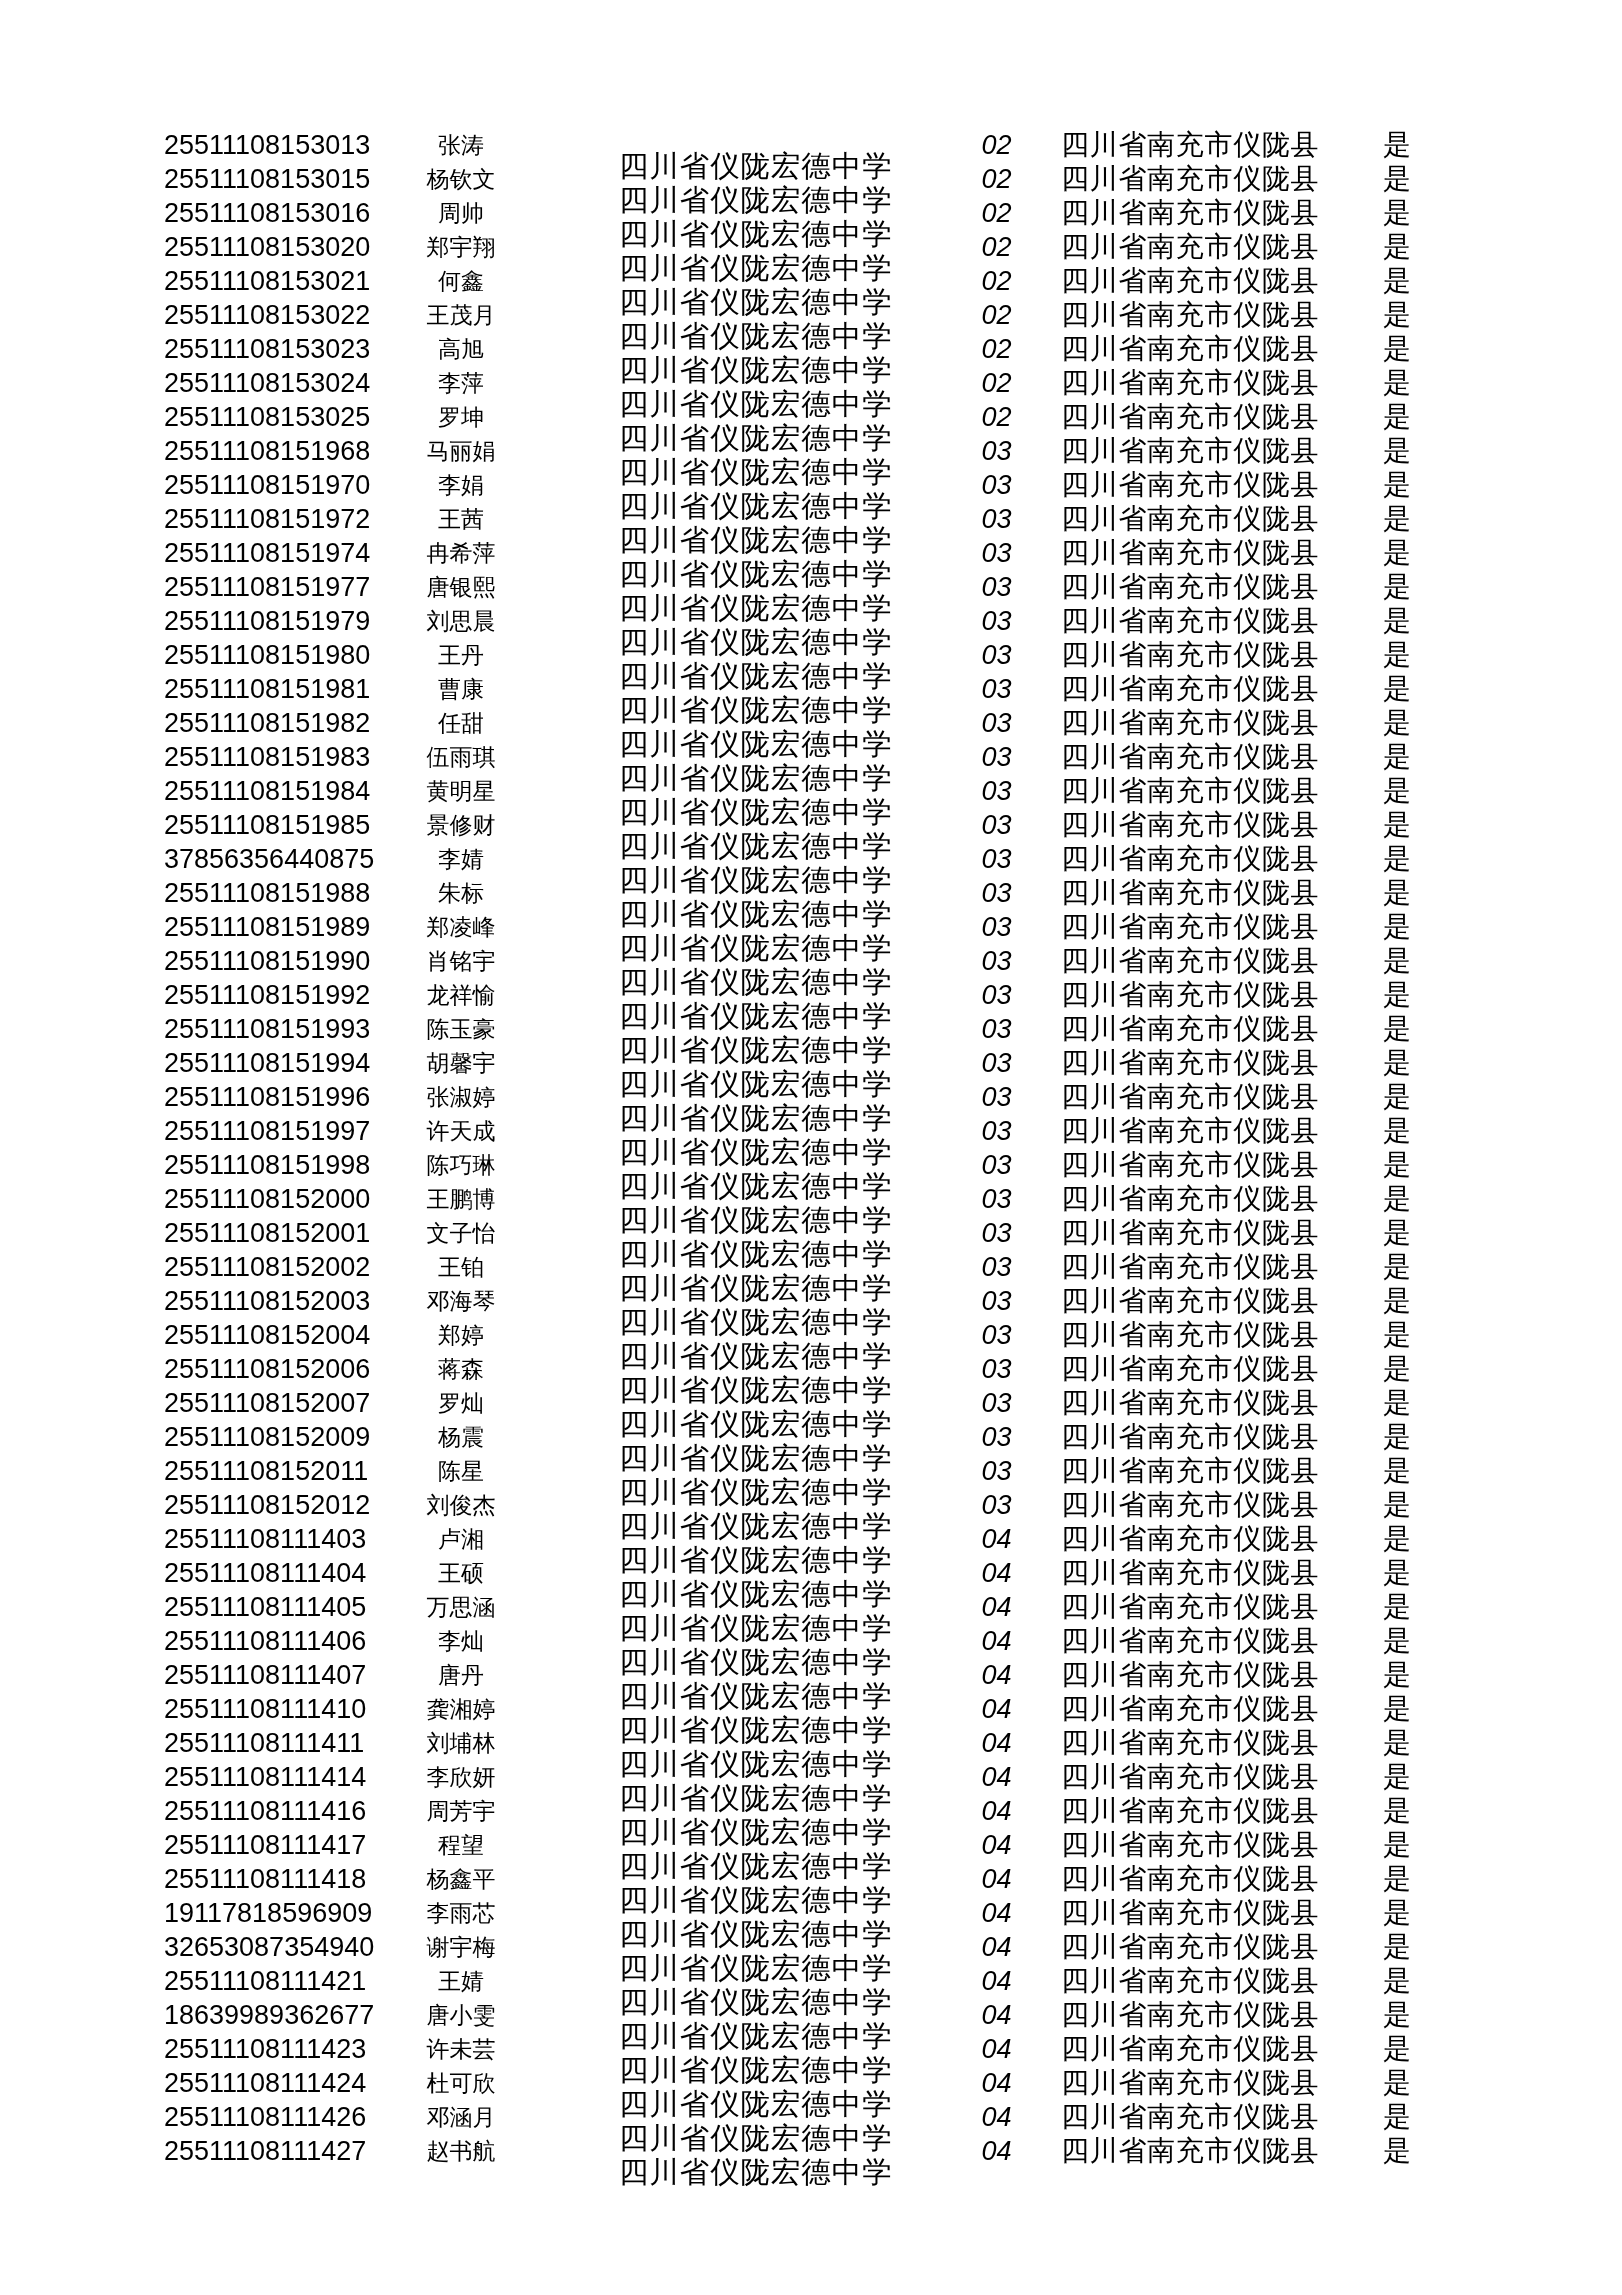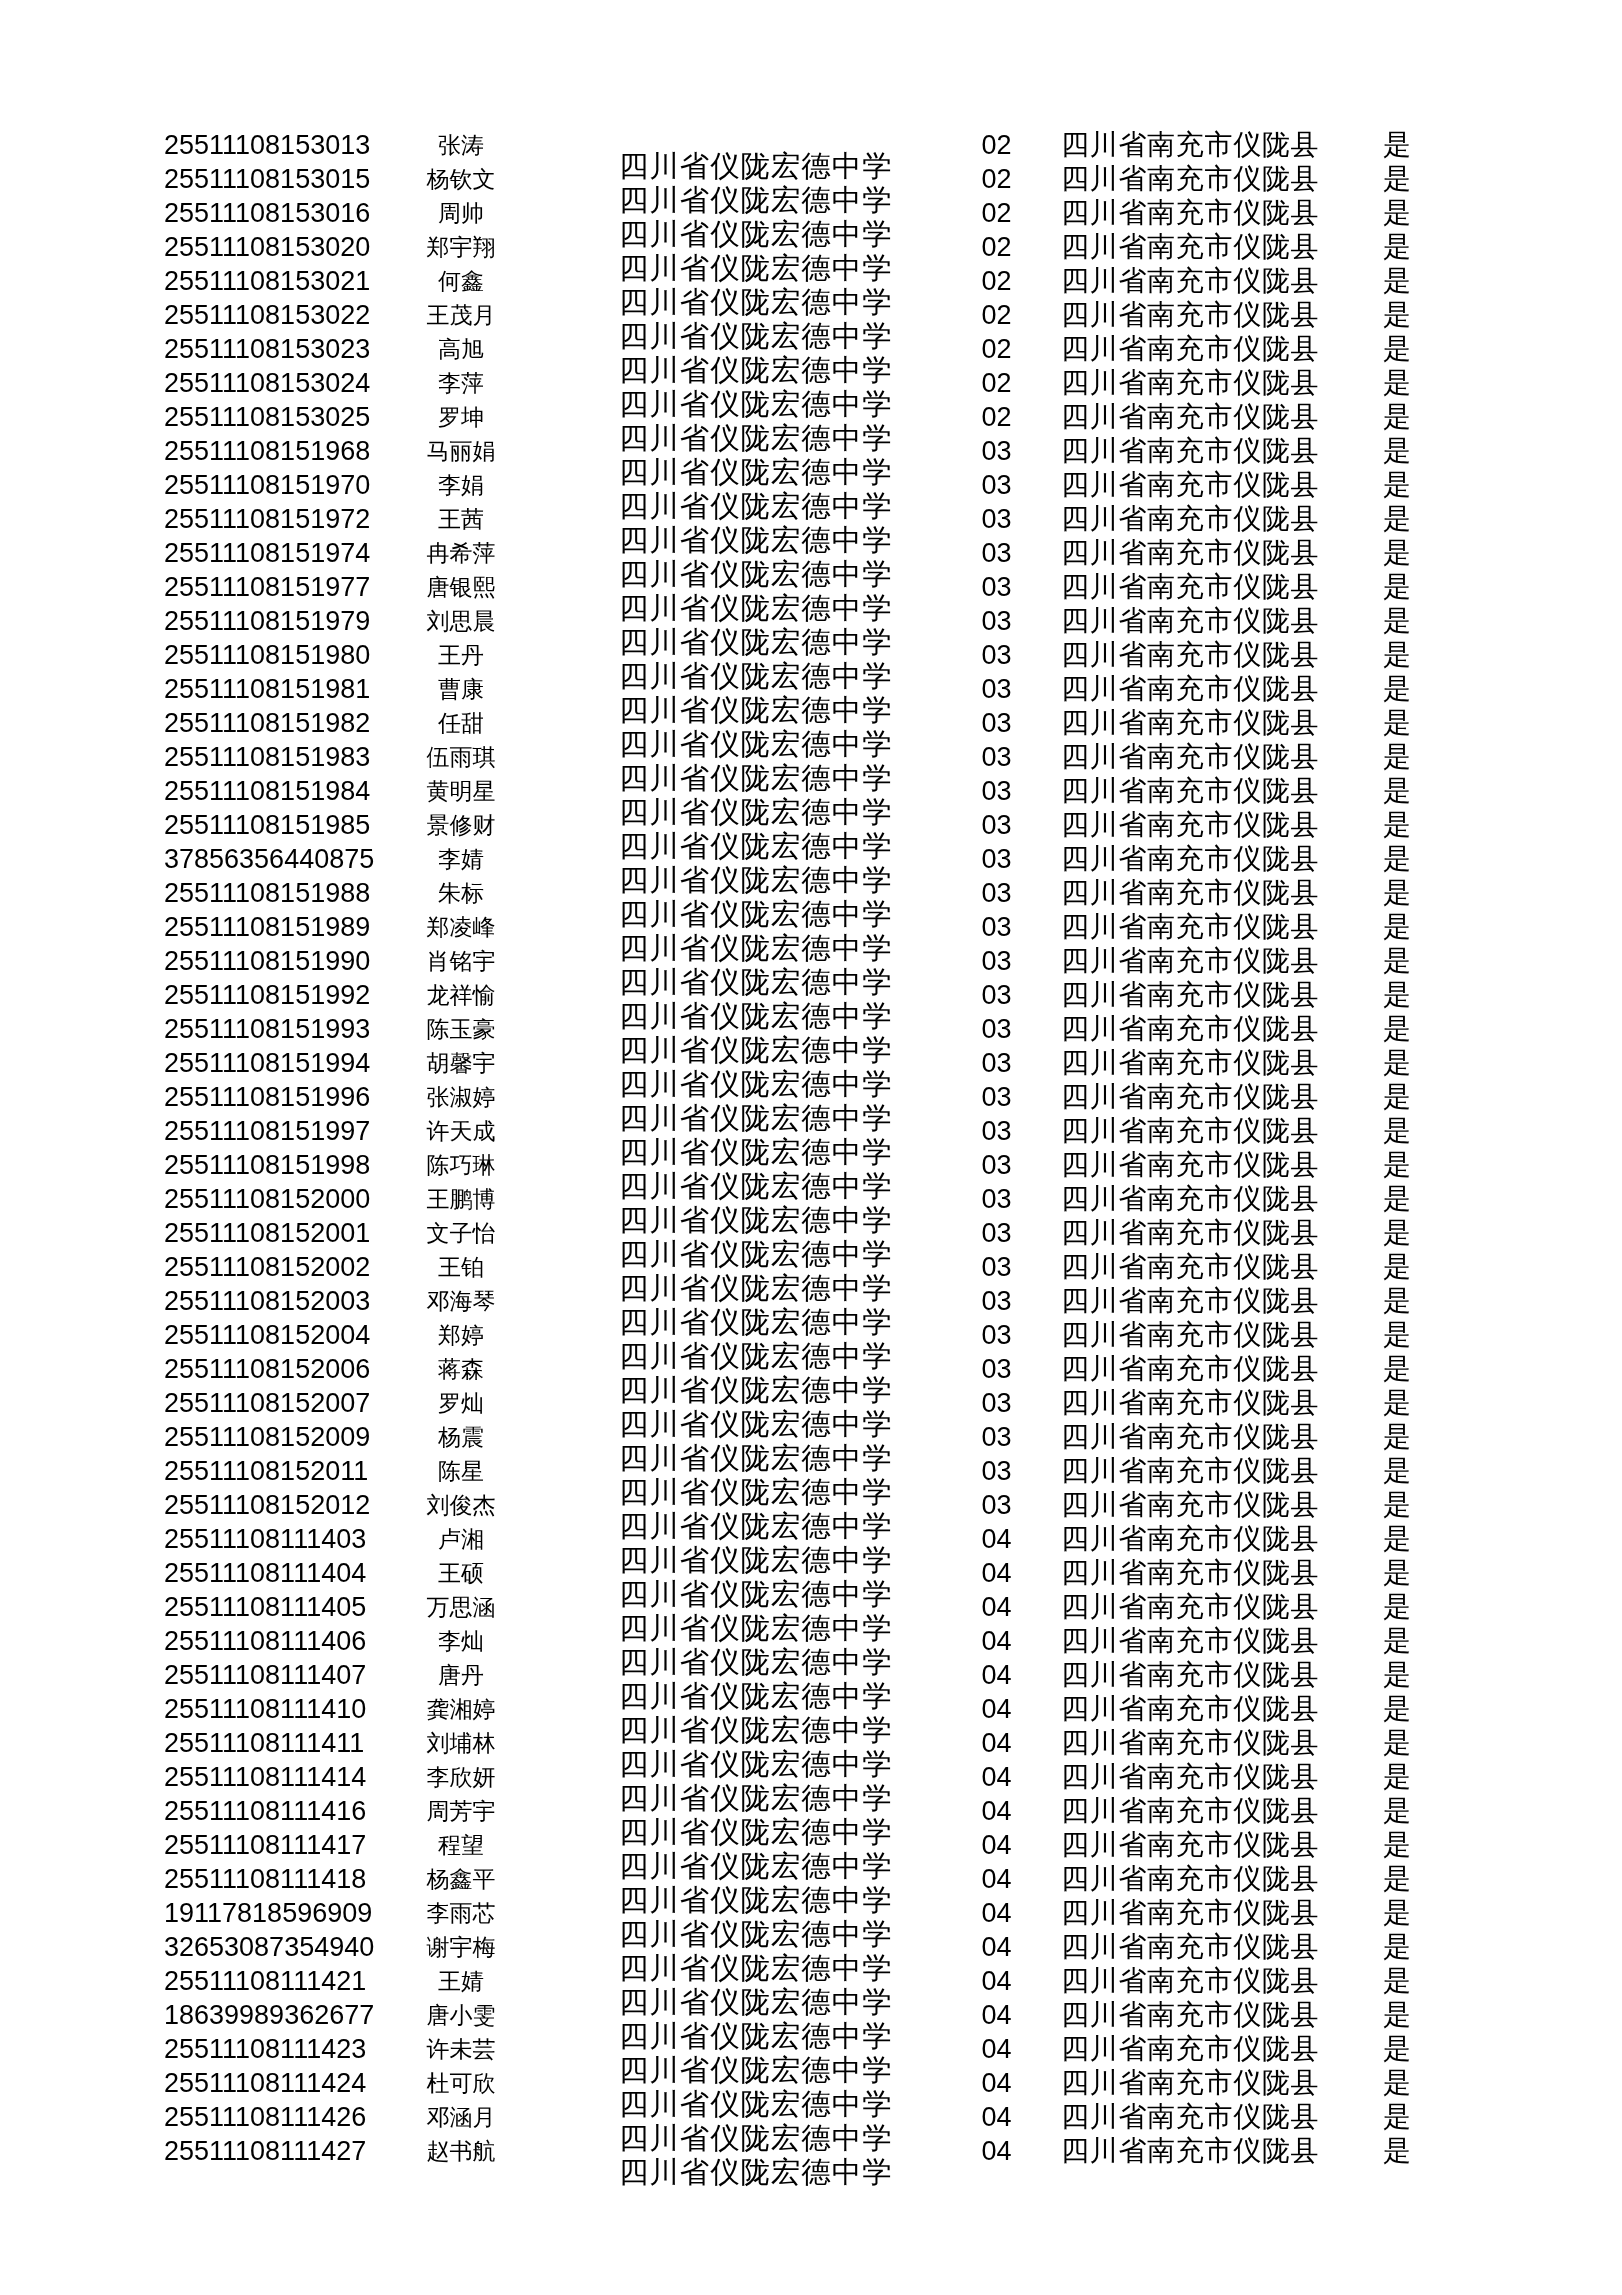--- a/index.html
+++ b/index.html
@@ -59,20 +59,21 @@
   .c-school {
     left: 619px;
     font-size: 29.4px;
     letter-spacing: 1px;
     margin-top: 22px;
   }
   .c-class {
     left: 942px;
     width: 109px;
     justify-content: center;
+    font-style: italic;
   }
   .c-region {
     left: 1061px;
     font-size: 28px;
     letter-spacing: 0.7px;
   }
   .c-flag {
     left: 1348px;
     width: 98px;
     justify-content: center;

